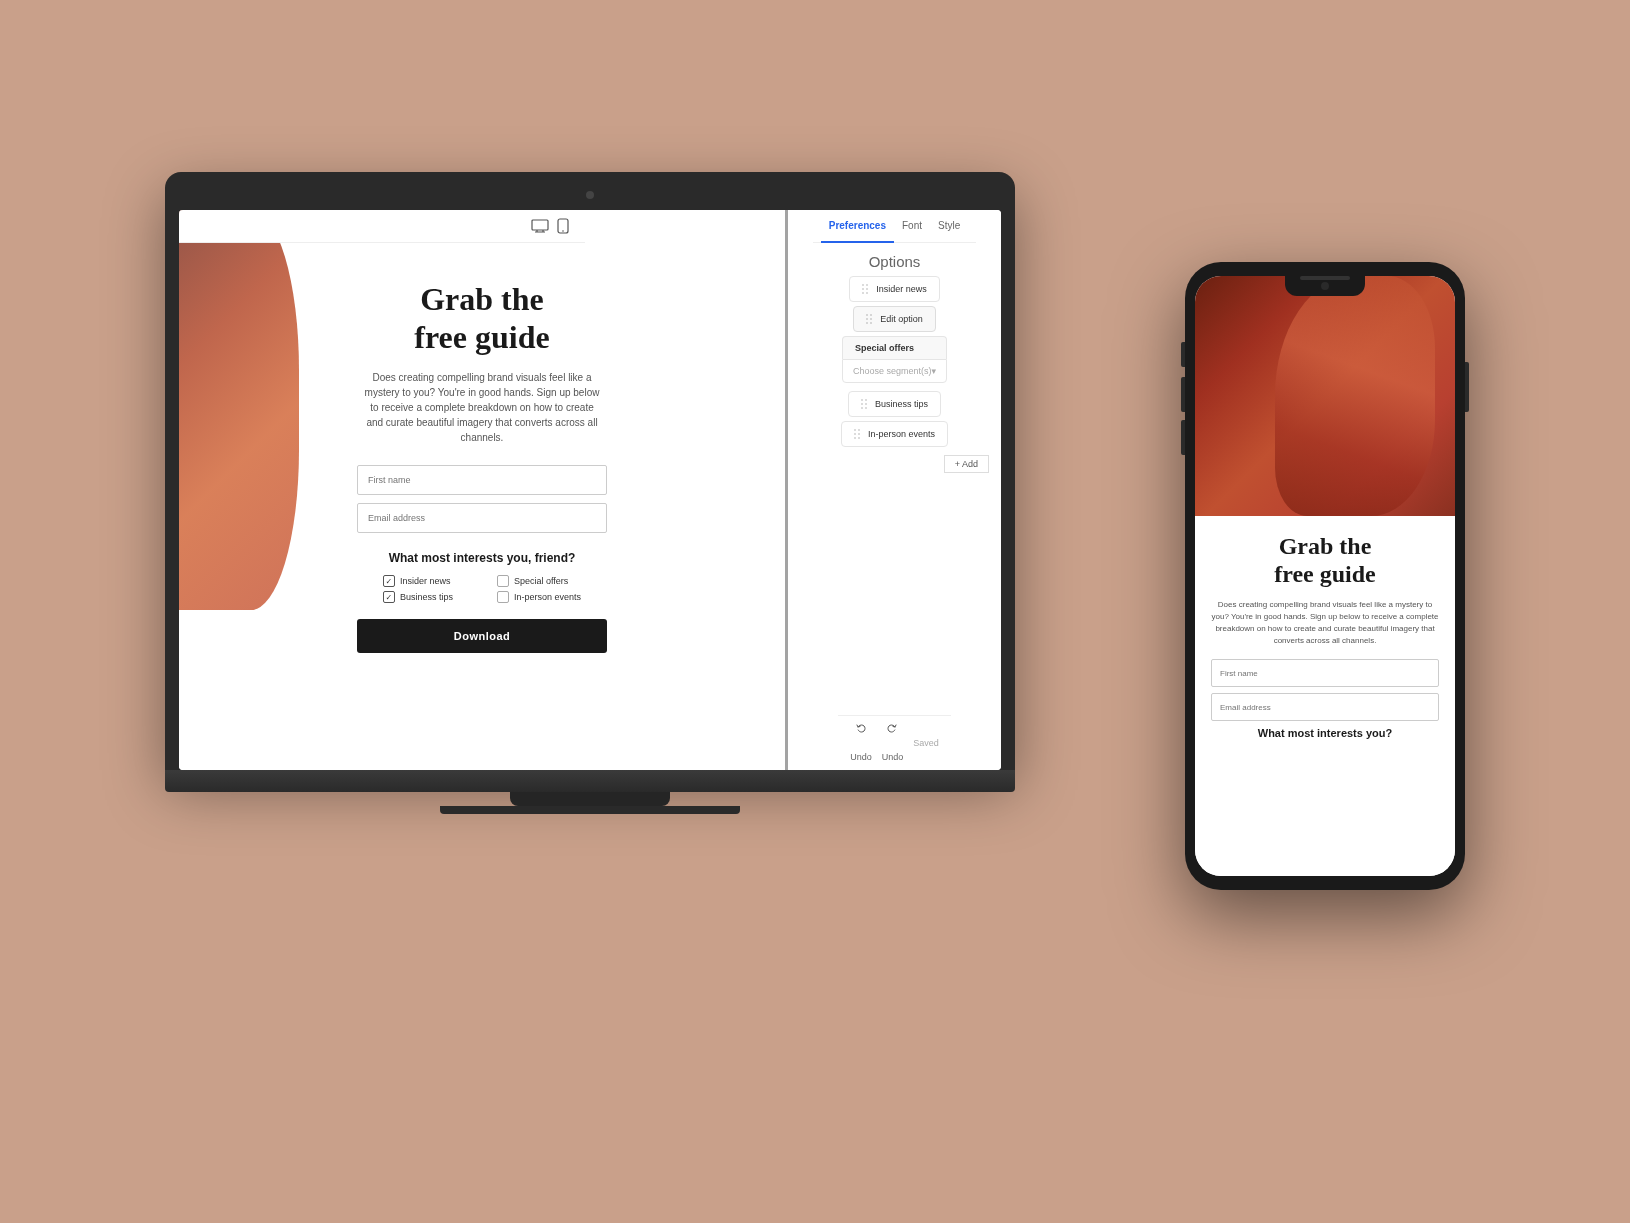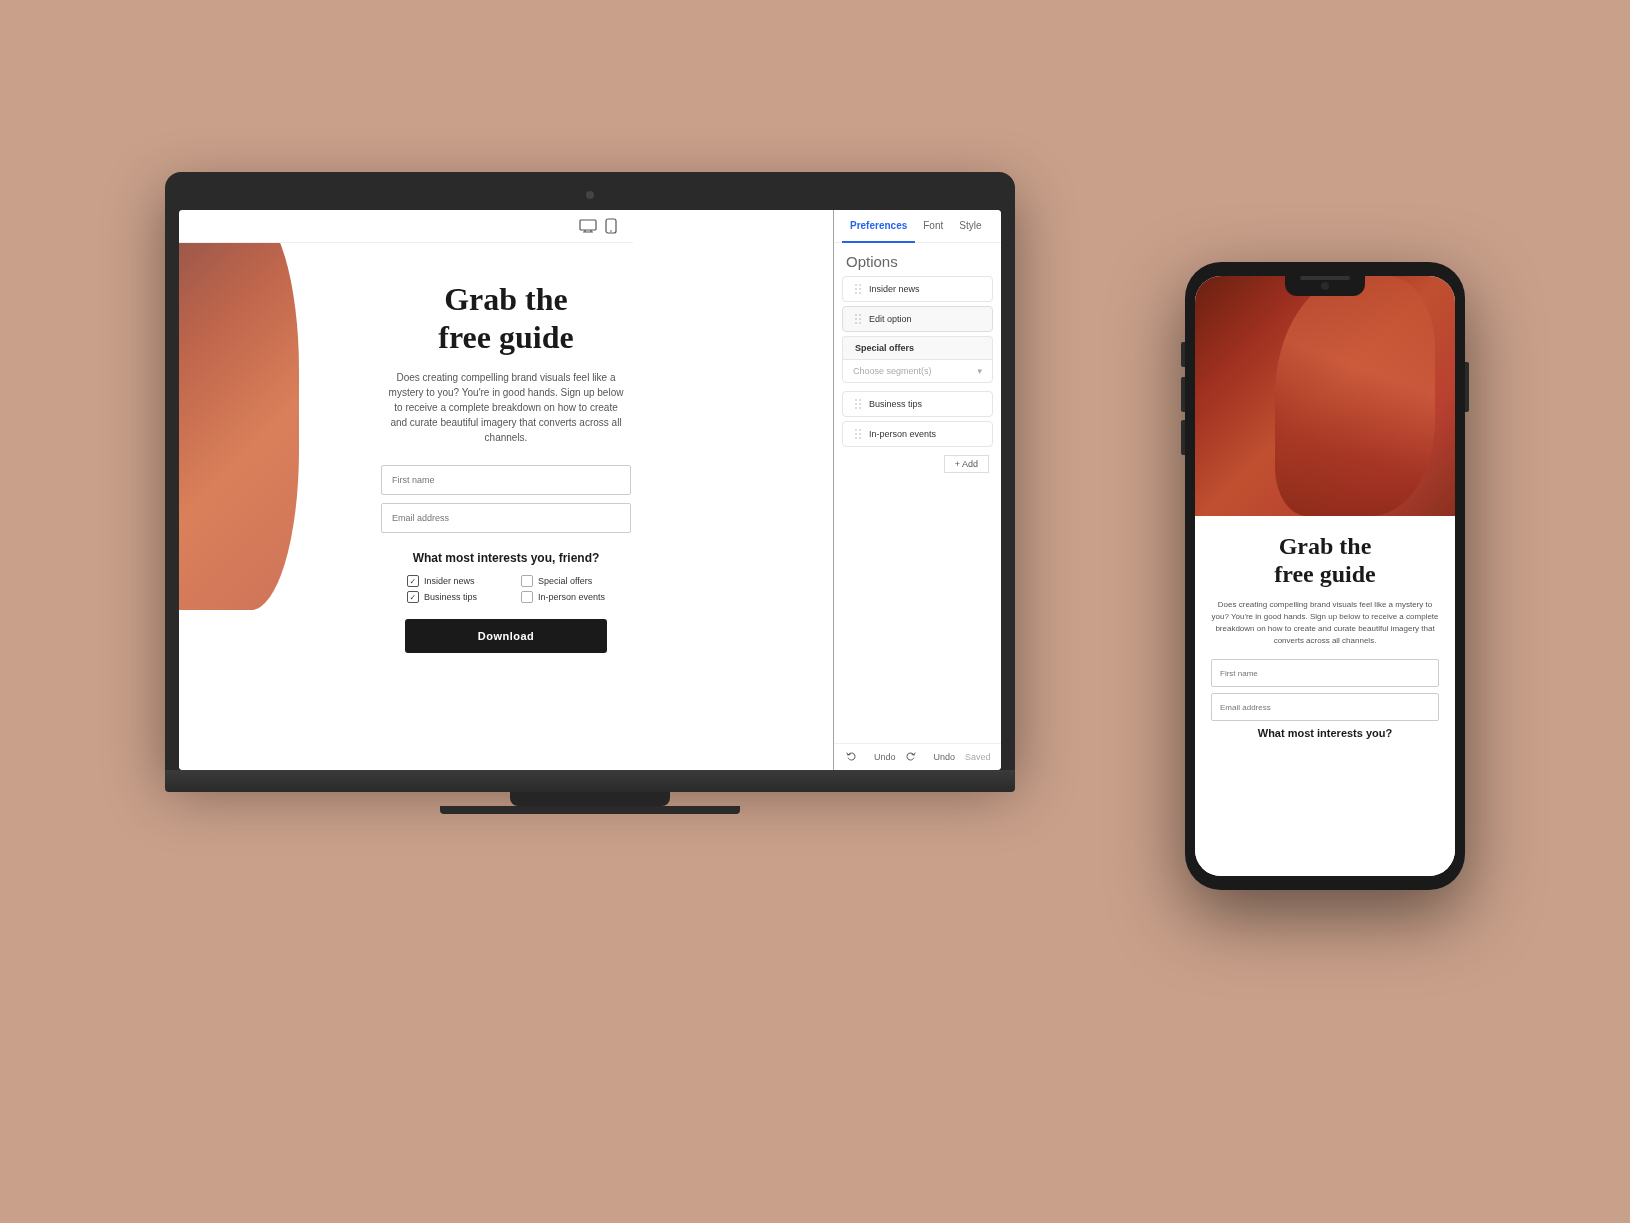--- a/index.html
+++ b/index.html
@@ -192,40 +192,41 @@
       background: #fff;
       border-color: #555;
     }
 
     .checkbox-check {
       font-size: 8px;
       color: #333;
     }
 
     .download-btn {
-      width: 202px;
+      width: 250px;
       height: 34px;
       background: #1a1a1a;
       color: white;
       border: none;
       border-radius: 3px;
       font-size: 11px;
       font-weight: 600;
       cursor: pointer;
       letter-spacing: 0.5px;
     }
 
     
     .laptop-right-panel {
-      width: 168px;
-      background: white;
-      border-left: 1px solid #a3a3a3;
+      width: 216px;
+      background: white;
+      border-left: 3px solid #a3a3a3;
       display: flex;
       flex-direction: column;
       overflow: hidden;
+      align-items: center;
     }
 
     .panel-tabs {
       display: flex;
       border-bottom: 1px solid #eee;
       padding: 0 8px;
       gap: 0;
     }
 
     .panel-tab {
@@ -340,20 +341,21 @@
       gap: 10px;
       font-size: 9px;
       color: #666;
     }
 
     .footer-action {
       display: flex;
       align-items: center;
       gap: 18px;
       cursor: pointer;
+      flex-direction: column;
     }
 
     .saved-text {
       margin-left: auto;
       color: #aaa;
     }
 
     
     .phone-wrapper {
       position: absolute;

